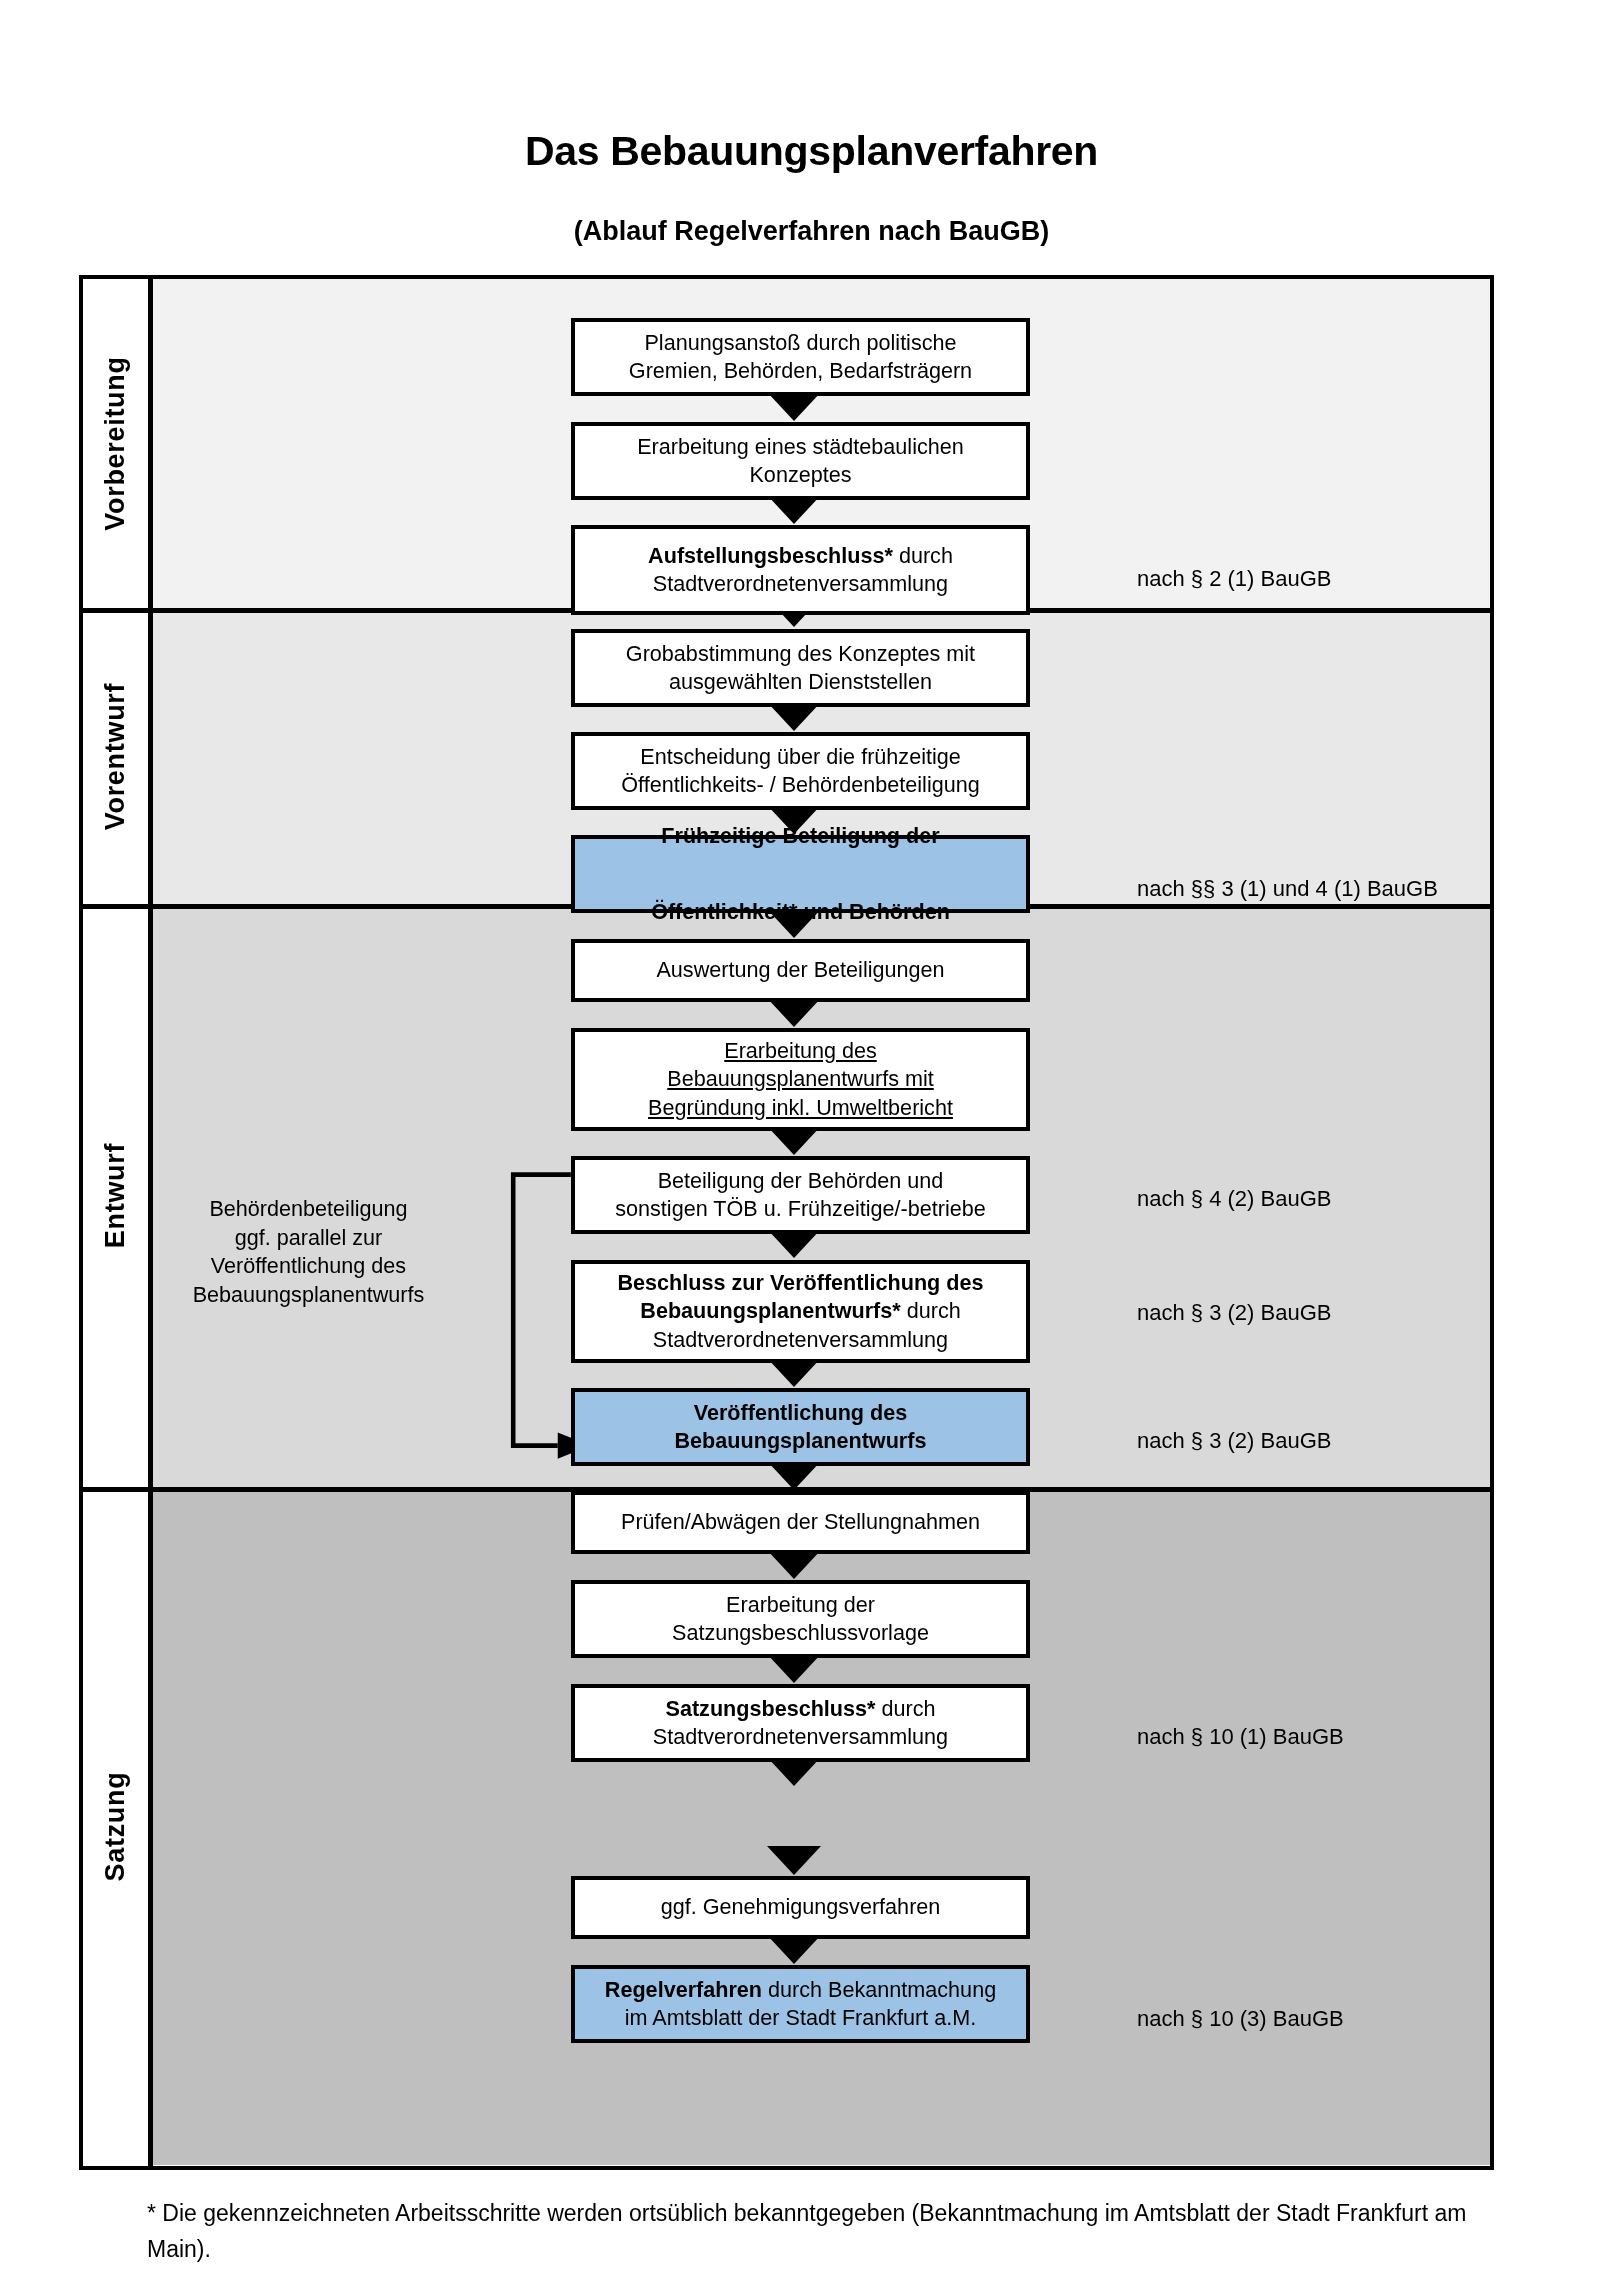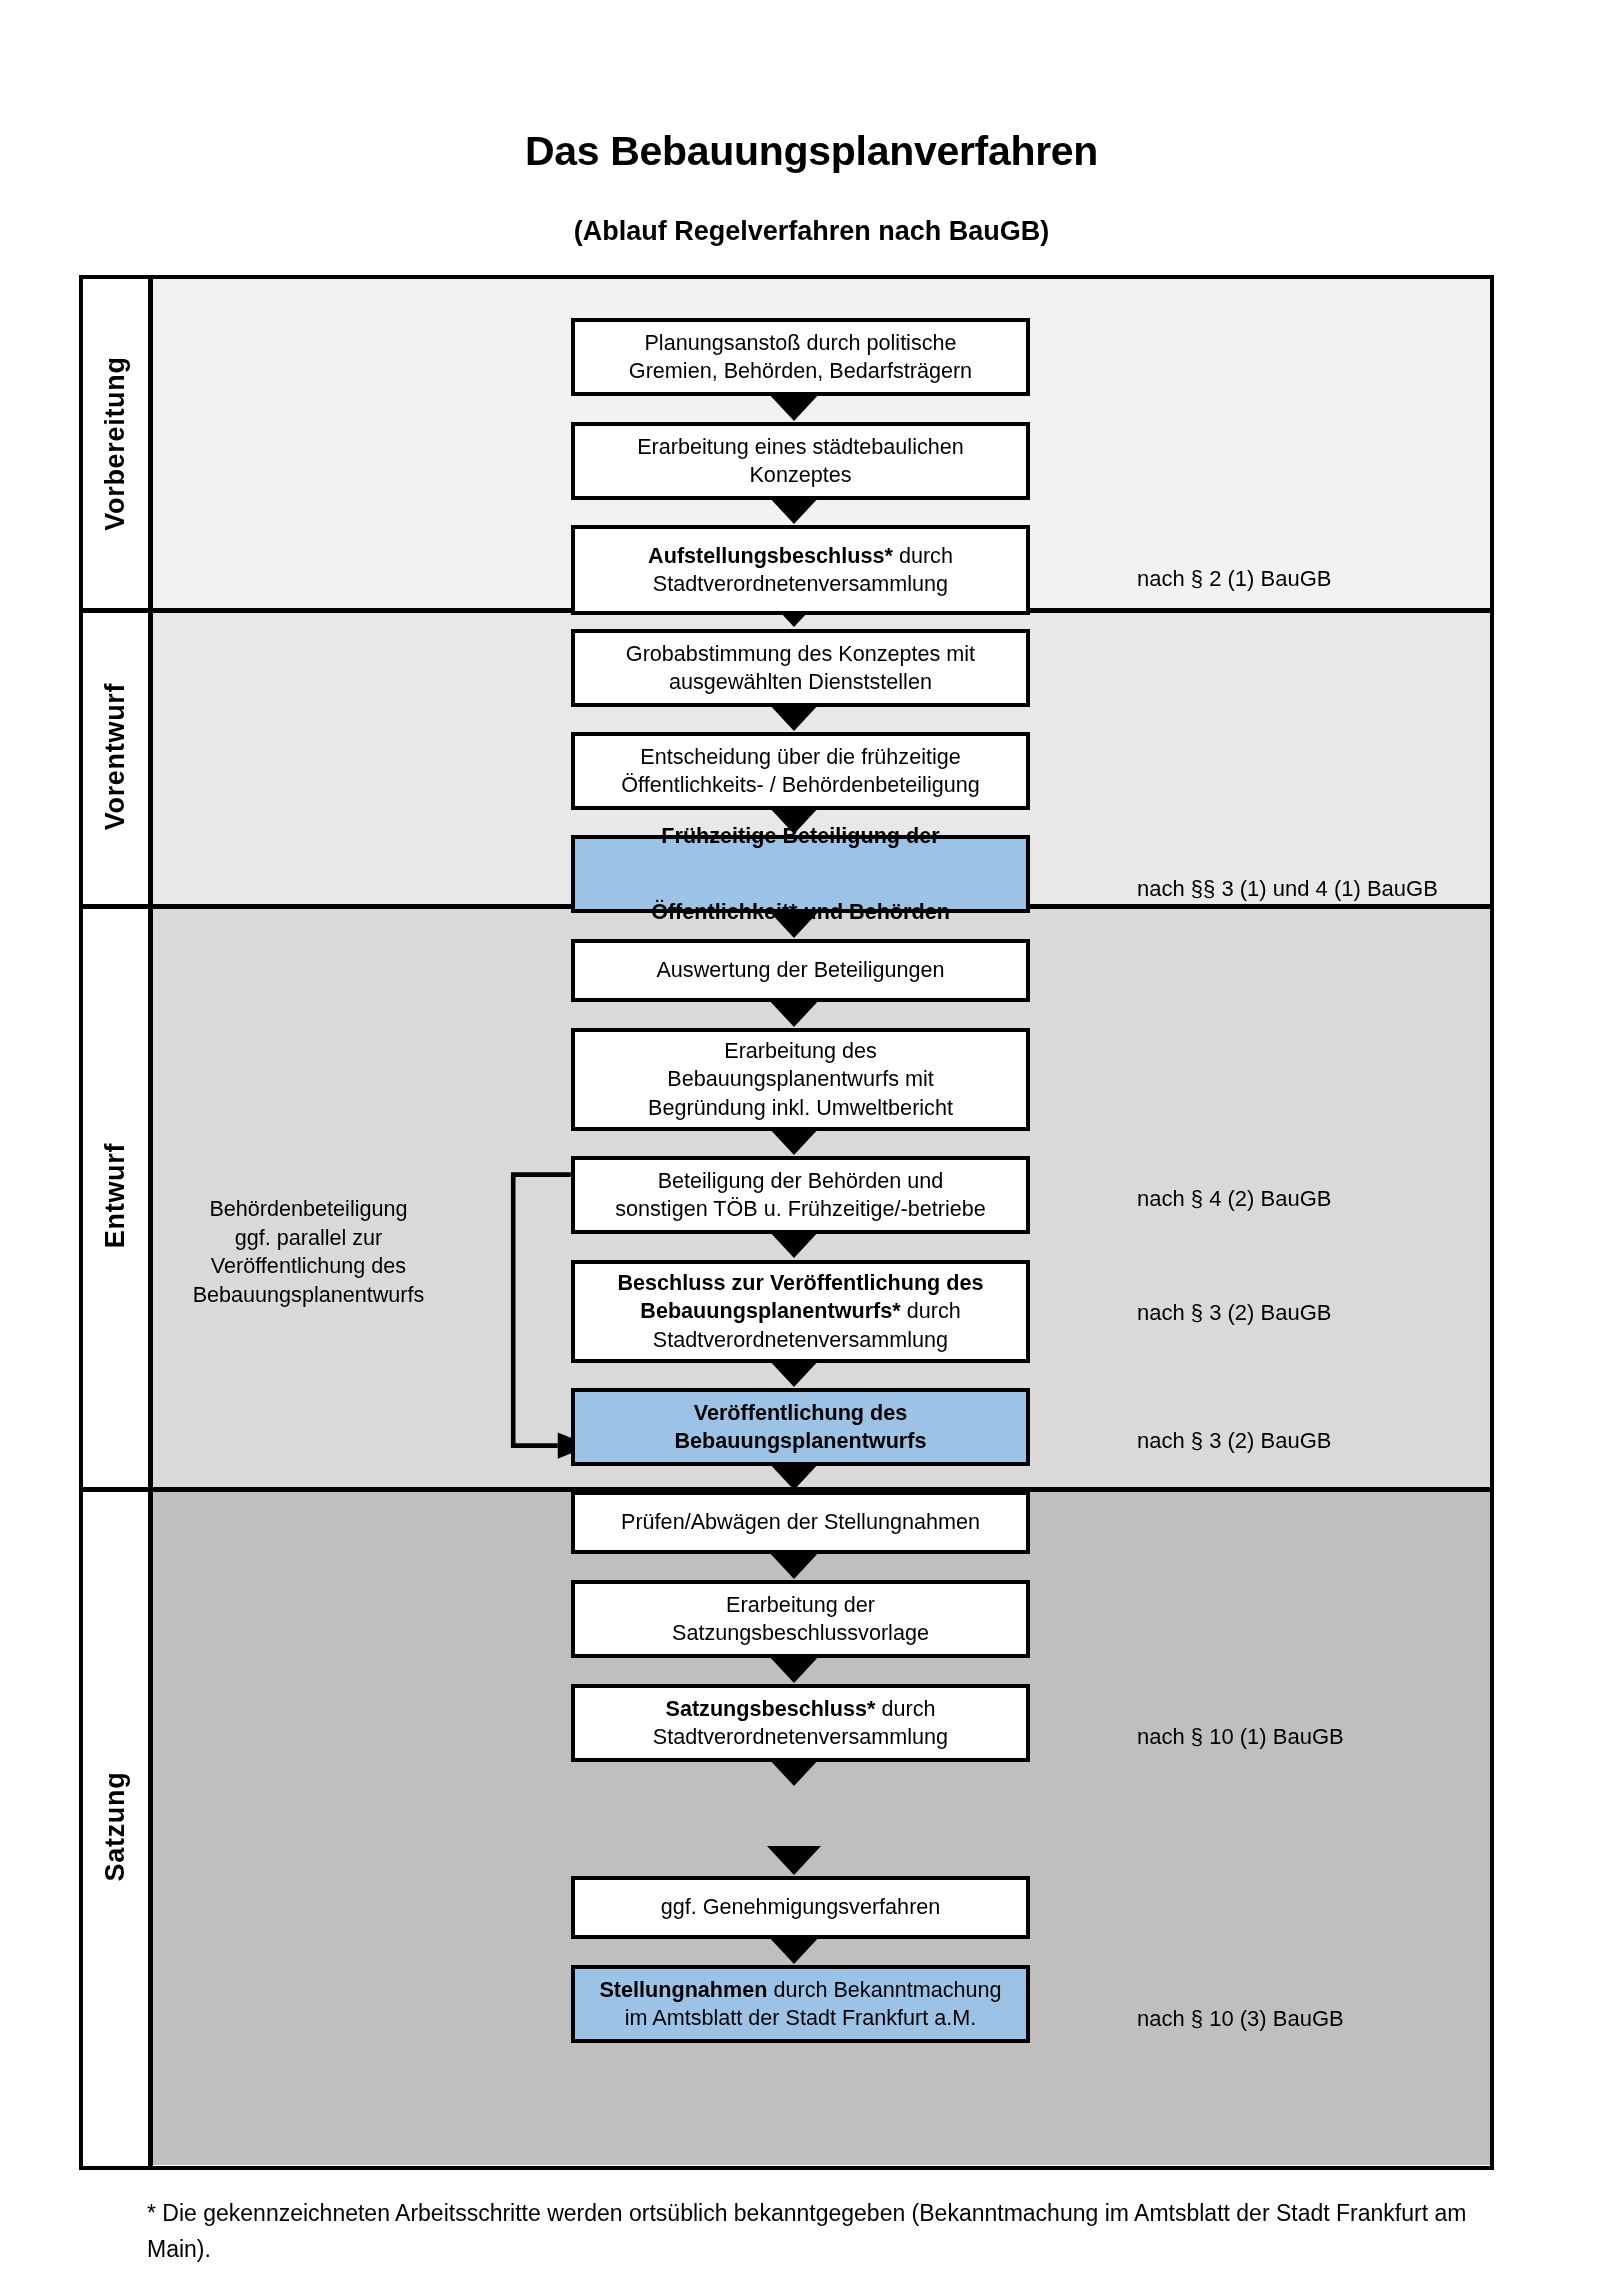--- a/index.html
+++ b/index.html
@@ -234,21 +234,21 @@
       <span class="ln"><b>Frühzeitige Beteiligung der</b></span>
       <span class="ln"><b>Öffentlichkeit* und Behörden</b></span>
     </div>
   <div class="arrow" style="top:630px;"></div>
 
   <div class="pbox" style="top:660px;height:63px;">
       <span class="ln">Auswertung der Beteiligungen</span>
     </div>
   <div class="arrow" style="top:719px;"></div>
 
-  <div class="pbox" style="top:749px;height:103px;">
+  <div class="pbox" style="top:749px;height:103px;text-decoration:underline;">
       <span class="ln">Erarbeitung des</span>
       <span class="ln">Bebauungsplanentwurfs mit</span>
       <span class="ln">Begründung inkl. Umweltbericht</span>
     </div>
   <div class="arrow" style="top:847px;"></div>
 
   <div class="pbox" style="top:877px;height:78px;">
       <span class="ln">Beteiligung der Behörden und</span>
       <span class="ln">sonstigen TÖB u. Frühzeitige/-betriebe</span>
     </div>
@@ -285,21 +285,21 @@
   <div class="arrow" style="top:1478px;"></div>
 
   <div class="arrow" style="top:1567px;"></div>
 
   <div class="pbox" style="top:1597px;height:63px;">
       <span class="ln">ggf. Genehmigungsverfahren</span>
     </div>
   <div class="arrow" style="top:1656px;"></div>
 
   <div class="pbox blue" style="top:1686px;height:78px;">
-      <span class="ln"><b>Stellungnahmen</b> durch Bekanntmachung</span>
+      <span class="ln"><b>Regelverfahren</b> durch Bekanntmachung</span>
       <span class="ln">im Amtsblatt der Stadt Frankfurt a.M.</span>
     </div>
 
   <div class="legal" style="top:287px;">nach § 2 (1) BauGB</div>
   <div class="legal" style="top:597px;">nach §§ 3 (1) und 4 (1) BauGB</div>
   <div class="legal" style="top:907px;">nach § 4 (2) BauGB</div>
   <div class="legal" style="top:1021px;">nach § 3 (2) BauGB</div>
   <div class="legal" style="top:1149px;">nach § 3 (2) BauGB</div>
   <div class="legal" style="top:1445px;">nach § 10 (1) BauGB</div>
   <div class="legal" style="top:1727px;">nach § 10 (3) BauGB</div>

